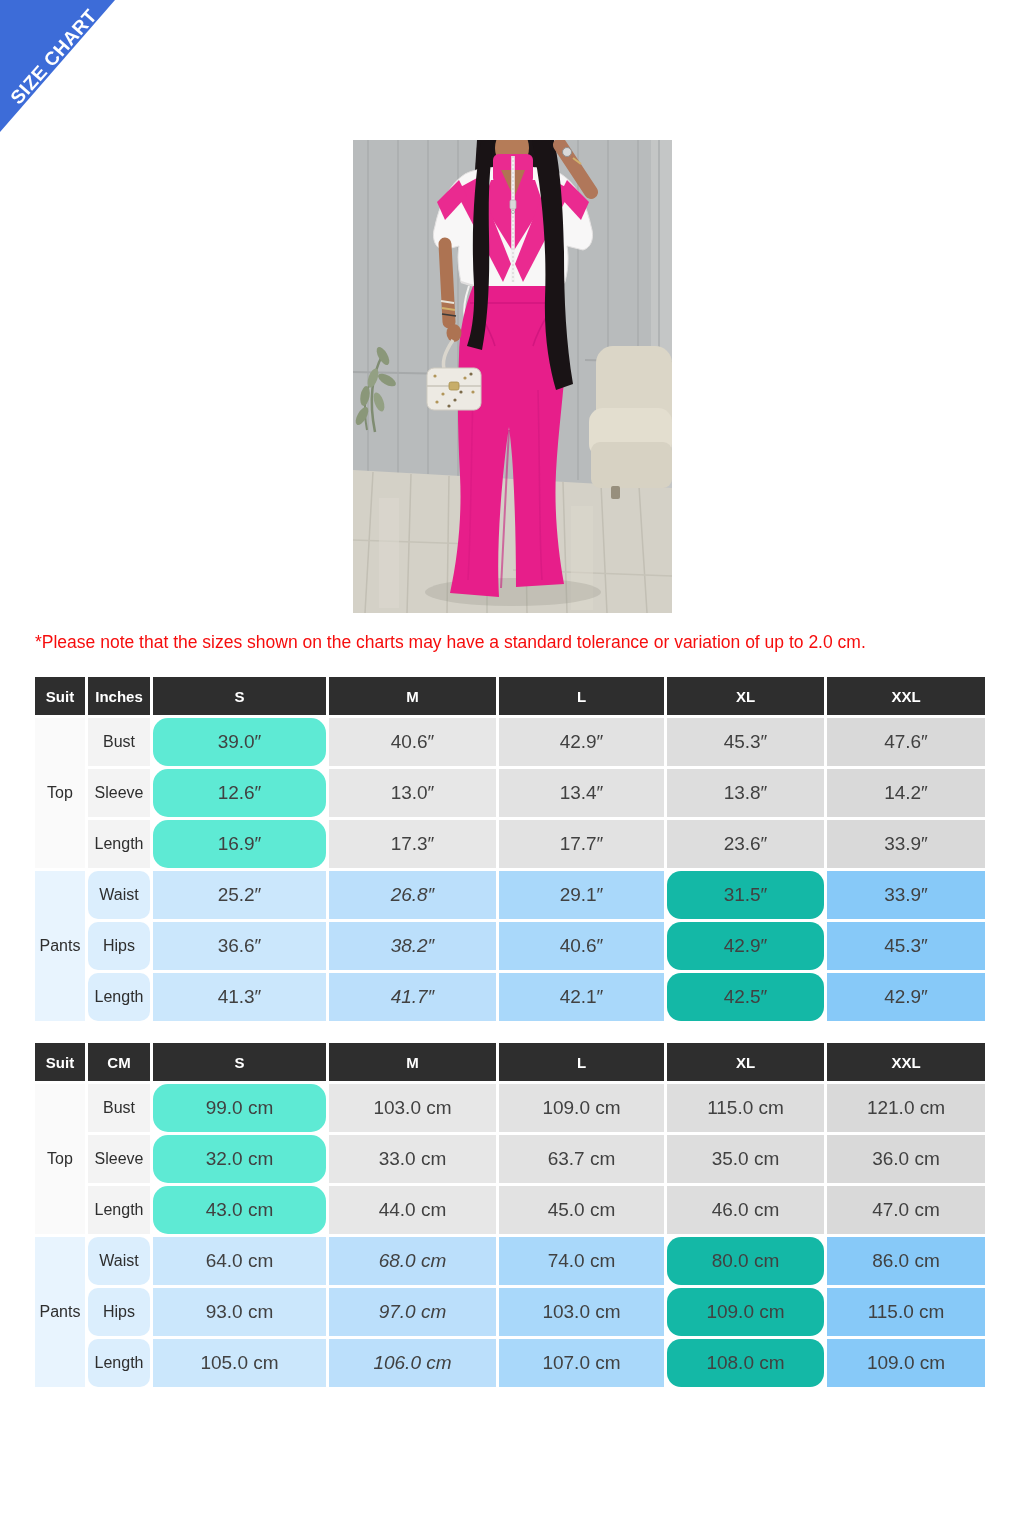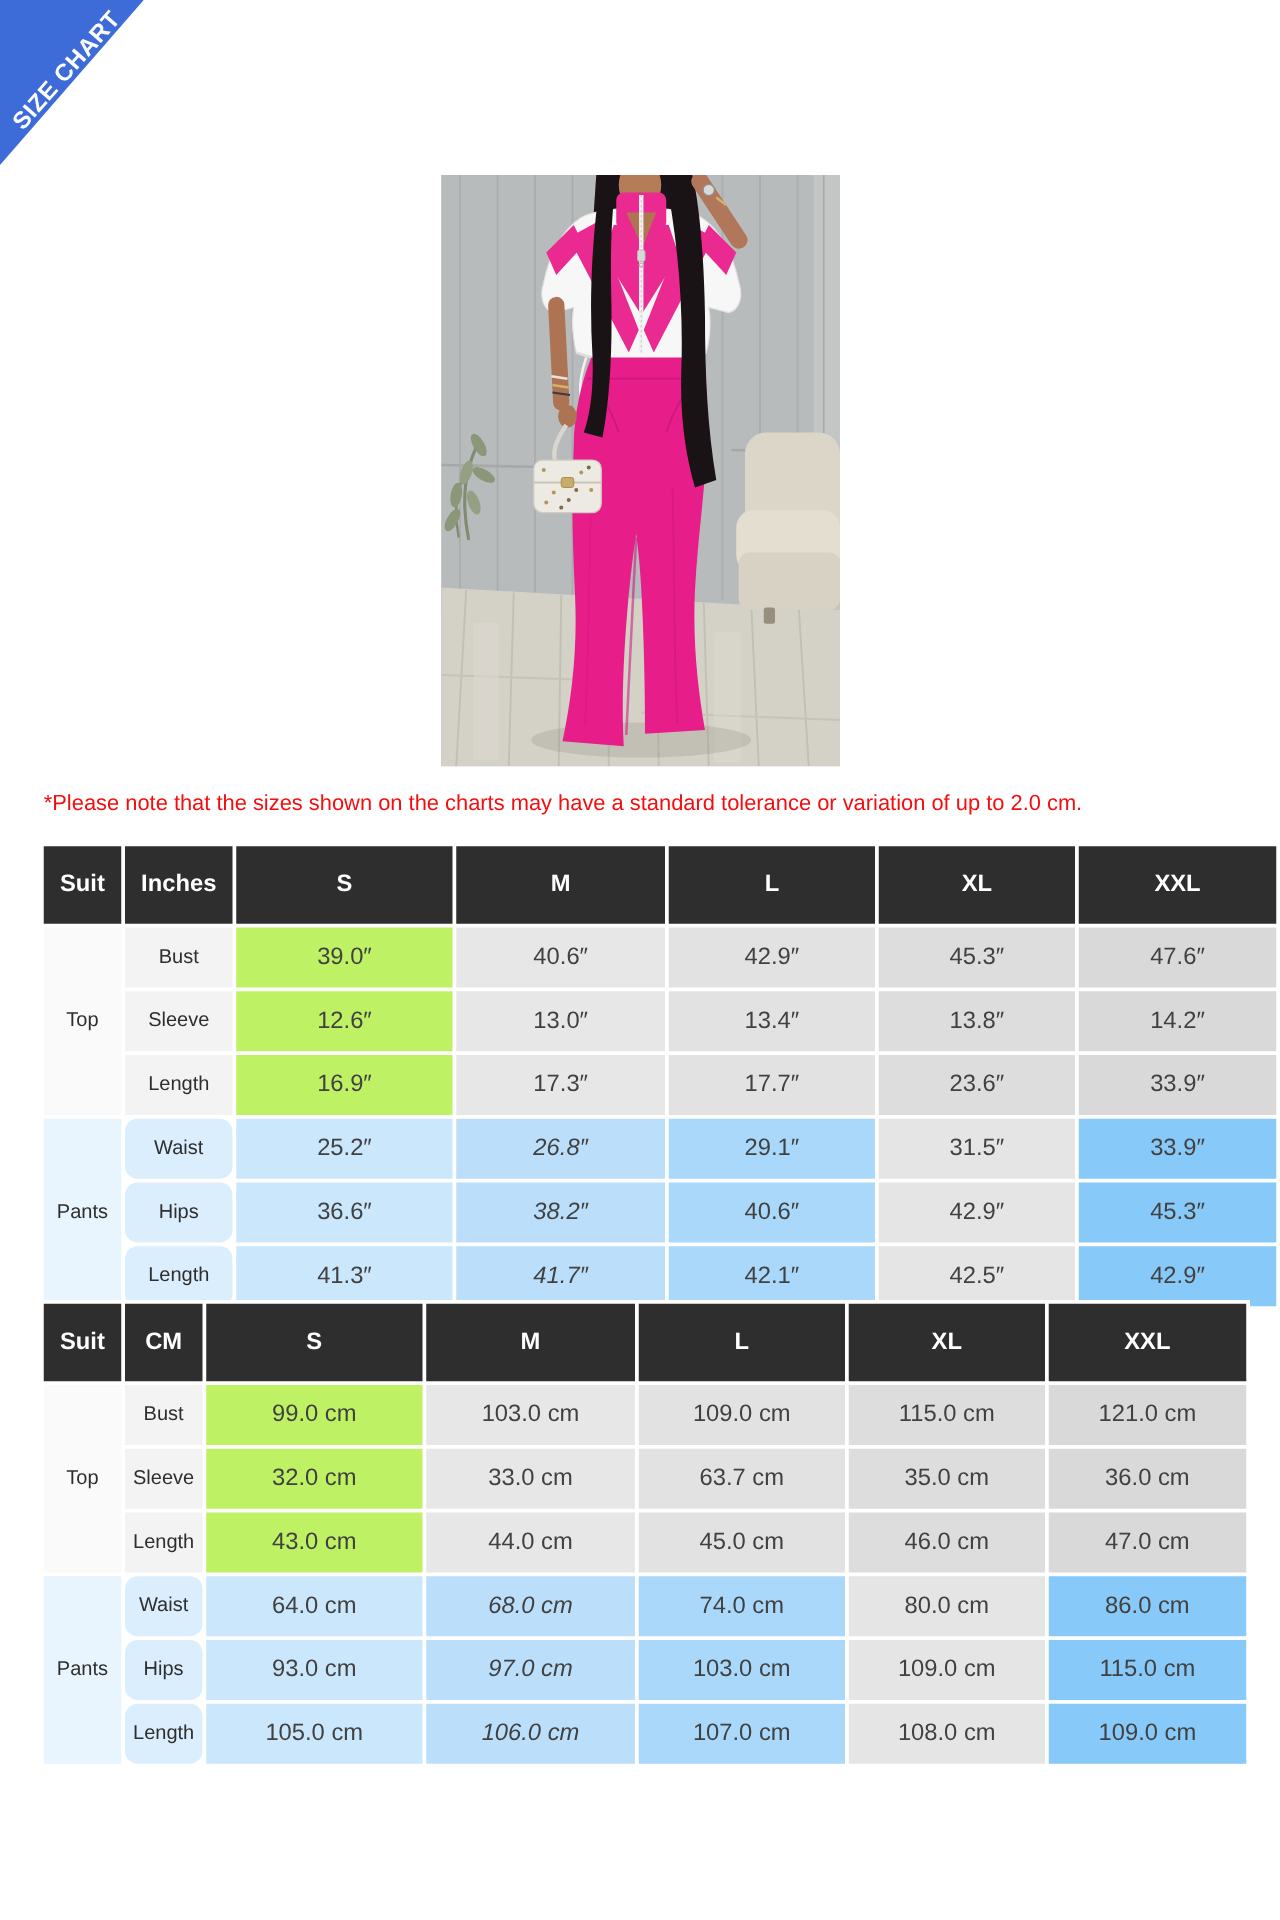--- a/index.html
+++ b/index.html
@@ -28,36 +28,36 @@
     color:#f60d0d;font-size:17.5px;line-height:20px;
   }
   
   table.size-table{
     position:absolute;left:32px;border-collapse:separate;border-spacing:3px;
     background:#ffffff;table-layout:fixed;
   }
   .t-inches{top:674px;}
   .t-cm{top:1040px;}
   .size-table th{
-    background:#2e2e2e;color:#ffffff;font-weight:bold;font-size:19px;
-    height:36px;text-align:center;vertical-align:middle;padding:13px;
+    background:#2e2e2e;color:#ffffff;font-weight:bold;font-size:15px;
+    height:36px;text-align:center;vertical-align:middle;padding:1px;
   }
   .size-table td{
     height:48px;text-align:center;vertical-align:middle;padding:0;
     color:#414141;font-size:19px;
   }
   .size-table td.group,.size-table td.lbl{font-size:16px;color:#2e2e2e;}
   
   .gt{background:#fafafa;} .lt{background:#f3f3f3;}
-  .vt0{background:#bef264;} .vt1{background:#e7e7e7;} .vt2{background:#e2e2e2;}
+  .vt0{background:#5eead4;border-radius:15px;} .vt1{background:#e7e7e7;} .vt2{background:#e2e2e2;}
   .vt3{background:#dddddd;} .vt4{background:#d9d9d9;}
   
   .gp{background:#e8f4fe;} .lp{background:#dbeefd;border-radius:10px;}
   .vp0{background:#cbe7fc;} .vp1{background:#bbdffb;font-style:italic;} .vp2{background:#a9d8fa;margin-left:46px;}
-  .vp3{background:#e5e5e5;} .vp4{background:#87c9f8;}
+  .vp3{background:#14b8a6;border-radius:14px;} .vp4{background:#87c9f8;}
 </style>
 </head>
 <body>
 
 <div class="ribbon">
   <span>SIZE CHART</span>
 </div>
 
 <div class="photo">
   <svg width="319" height="473" viewBox="0 0 319 473">

